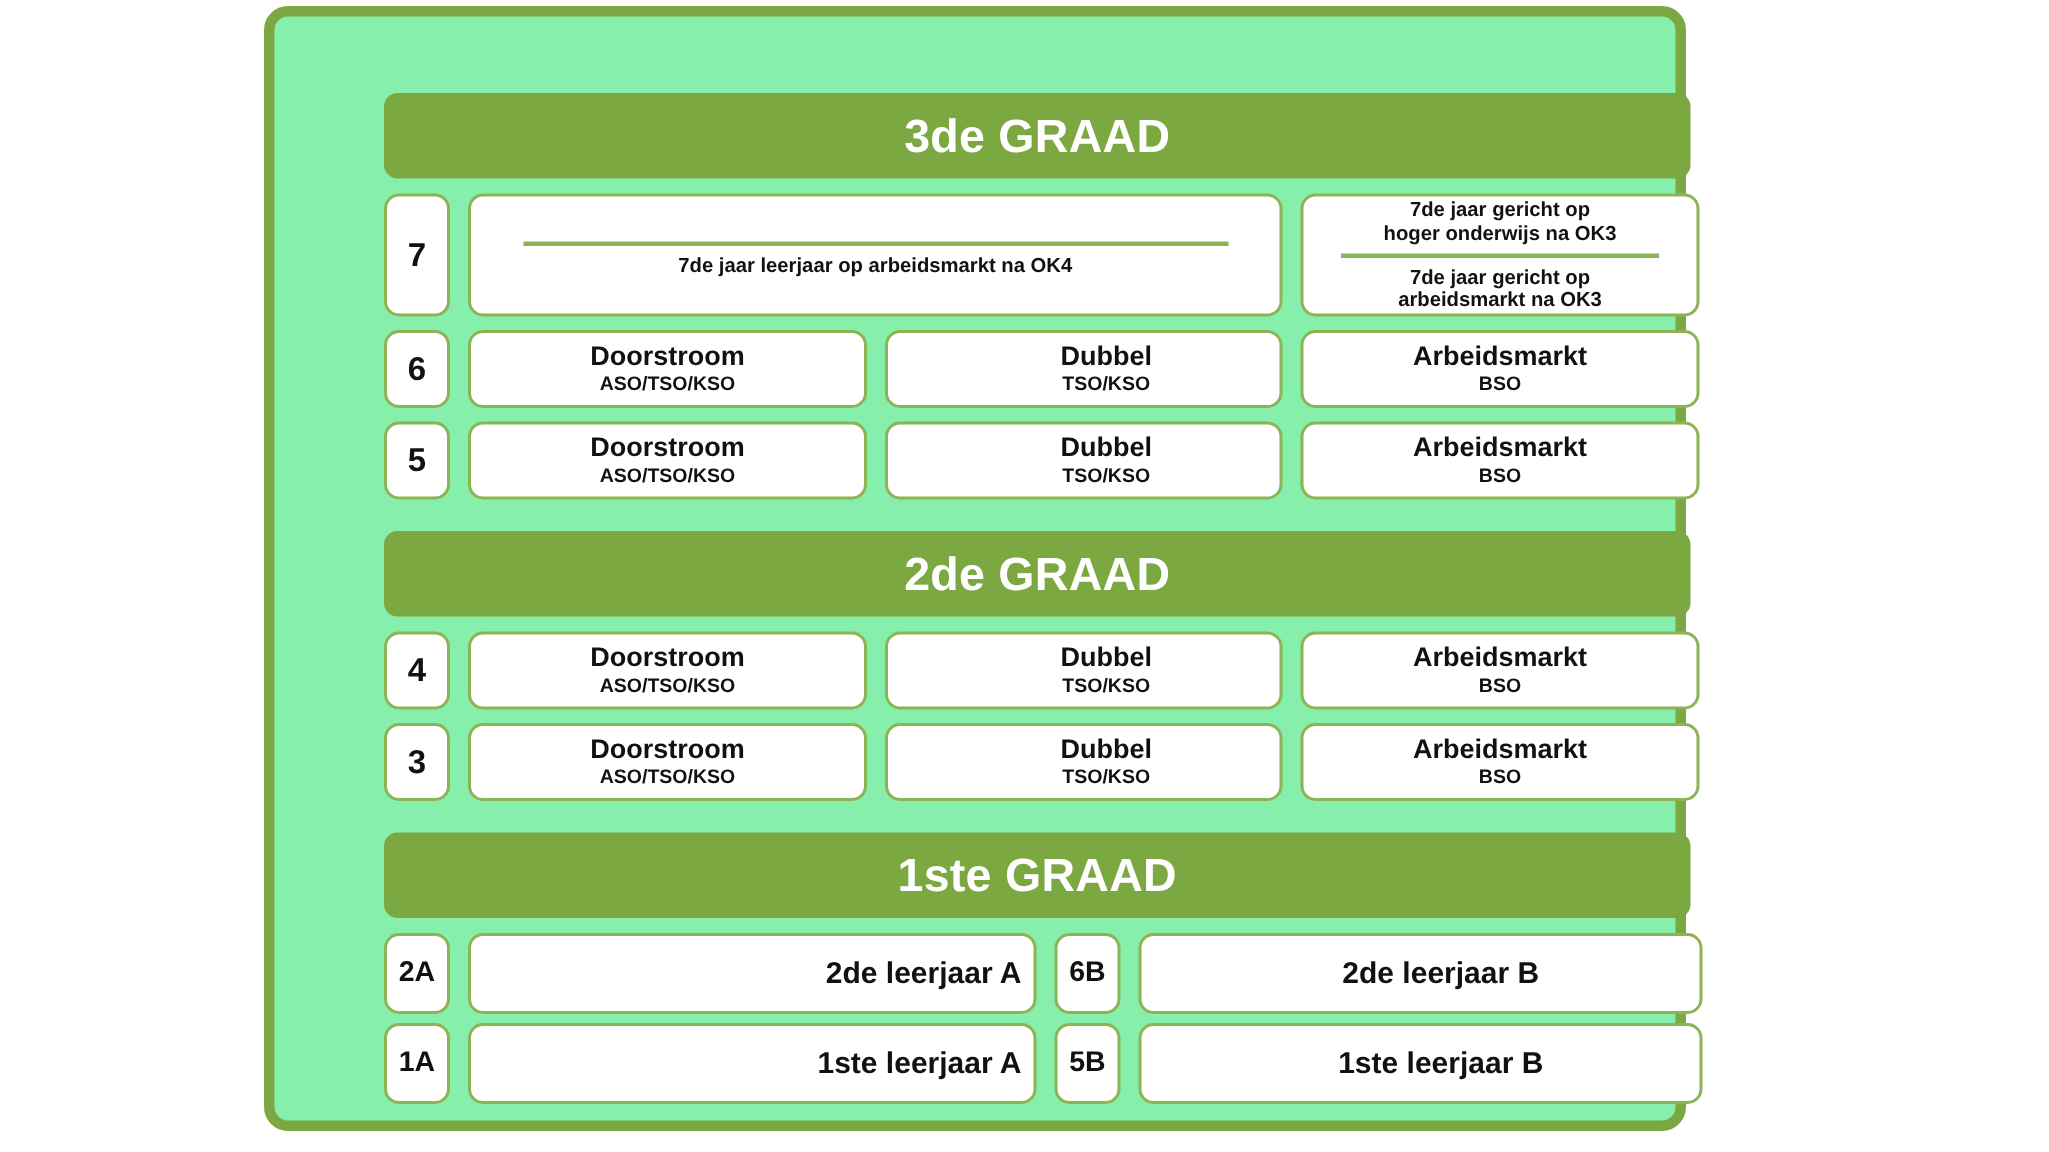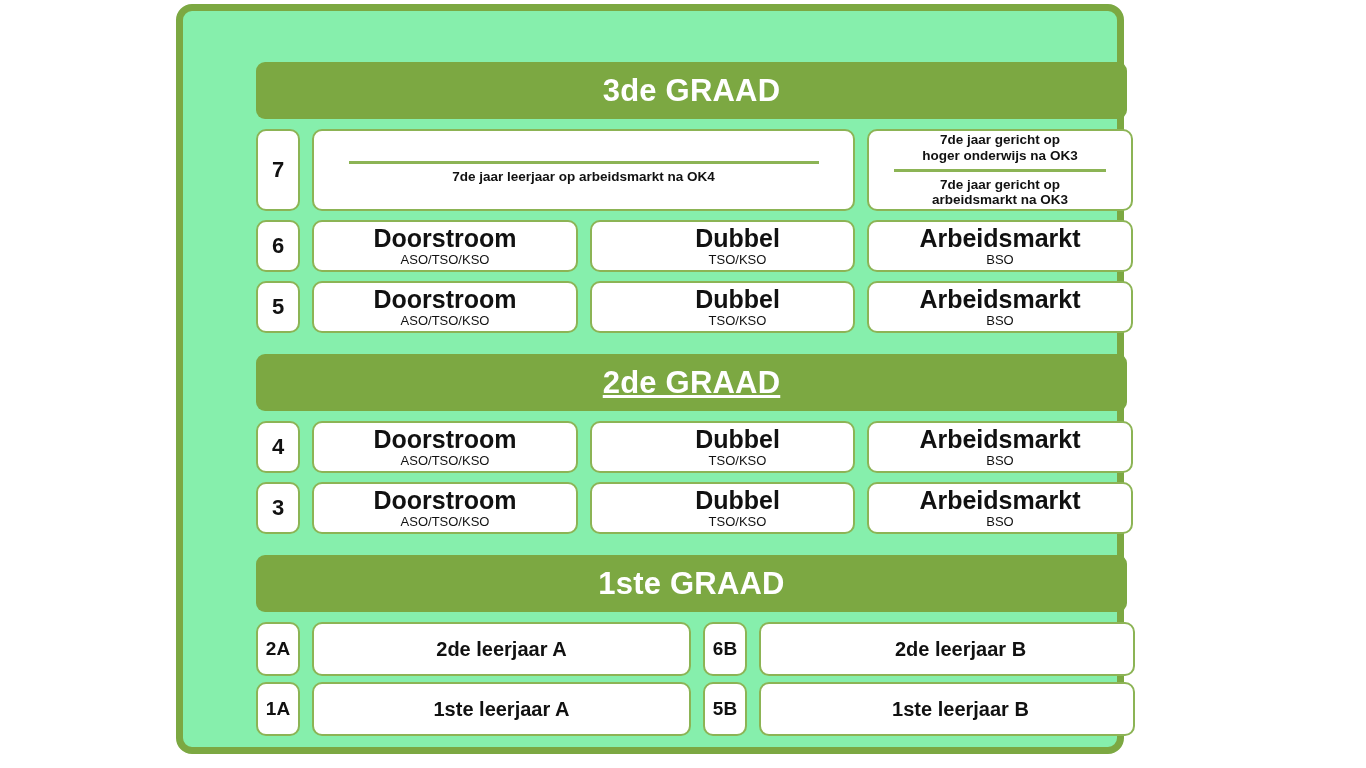--- a/index.html
+++ b/index.html
@@ -42,21 +42,21 @@
     display: flex;
     align-items: center;
     justify-content: center;
     color: #ffffff;
     font-size: 31px;
     font-weight: bold;
     letter-spacing: .2px;
     font-family: "Liberation Sans Narrow", "Liberation Sans", sans-serif;
     font-stretch: condensed;
   }
-  .banner-2 { margin-top: 21px; text-decoration: underline; }
+  .banner-2 { margin-top: 21px; }
   .banner-1 { margin-top: 21px; }
 
   
   .row {
     display: flex;
     align-items: stretch;
     margin-top: 9px;
   }
   .row.first-after-banner { margin-top: 10px; }
 
@@ -87,30 +87,30 @@
     background: #ffffff;
     display: flex;
     flex-direction: column;
     align-items: center;
     justify-content: center;
     text-align: center;
     padding: 4px 8px;
   }
 
   .cell .title {
-    font-size: 25px;
+    font-size: 18px;
     font-weight: bold;
     color: #111111;
     line-height: 1.08;
     font-family: "Liberation Sans Narrow", "Liberation Sans", sans-serif;
     font-stretch: condensed;
   }
   .cell .sub {
     font-size: 13px;
-    font-weight: normal;
+    font-weight: bold;
     color: #111111;
     line-height: 1.15;
     margin-top: 1px;
     font-family: "Liberation Sans Narrow", "Liberation Sans", sans-serif;
     font-stretch: condensed;
   }
 
   
   .col-a { flex: 0 0 266px; }
   .col-sp { flex: 0 0 12px; }
@@ -147,21 +147,21 @@
     background: #8CB455;
     margin: 5px 0;
   }
   .divider.wide { width: 470px; }
   .divider.narrow { width: 212px; }
 
   
   .row1 { margin-top: 6px; }
   .h1row { height: 54px; }
   .g1-chip { flex: 0 0 44px; }
-  .g1-wide-a { flex: 0 0 379px; }
+  .g1-wide-a { flex: 0 0 379px; align-items: flex-end; }
   .g1-wide-b { flex: 0 0 376px; padding-left: 35px; }
   .g1-title {
     font-size: 20px;
     font-weight: bold;
     color: #111111;
     font-family: "Liberation Sans Narrow", "Liberation Sans", sans-serif;
     font-stretch: condensed;
   }
 </style>
 </head>

